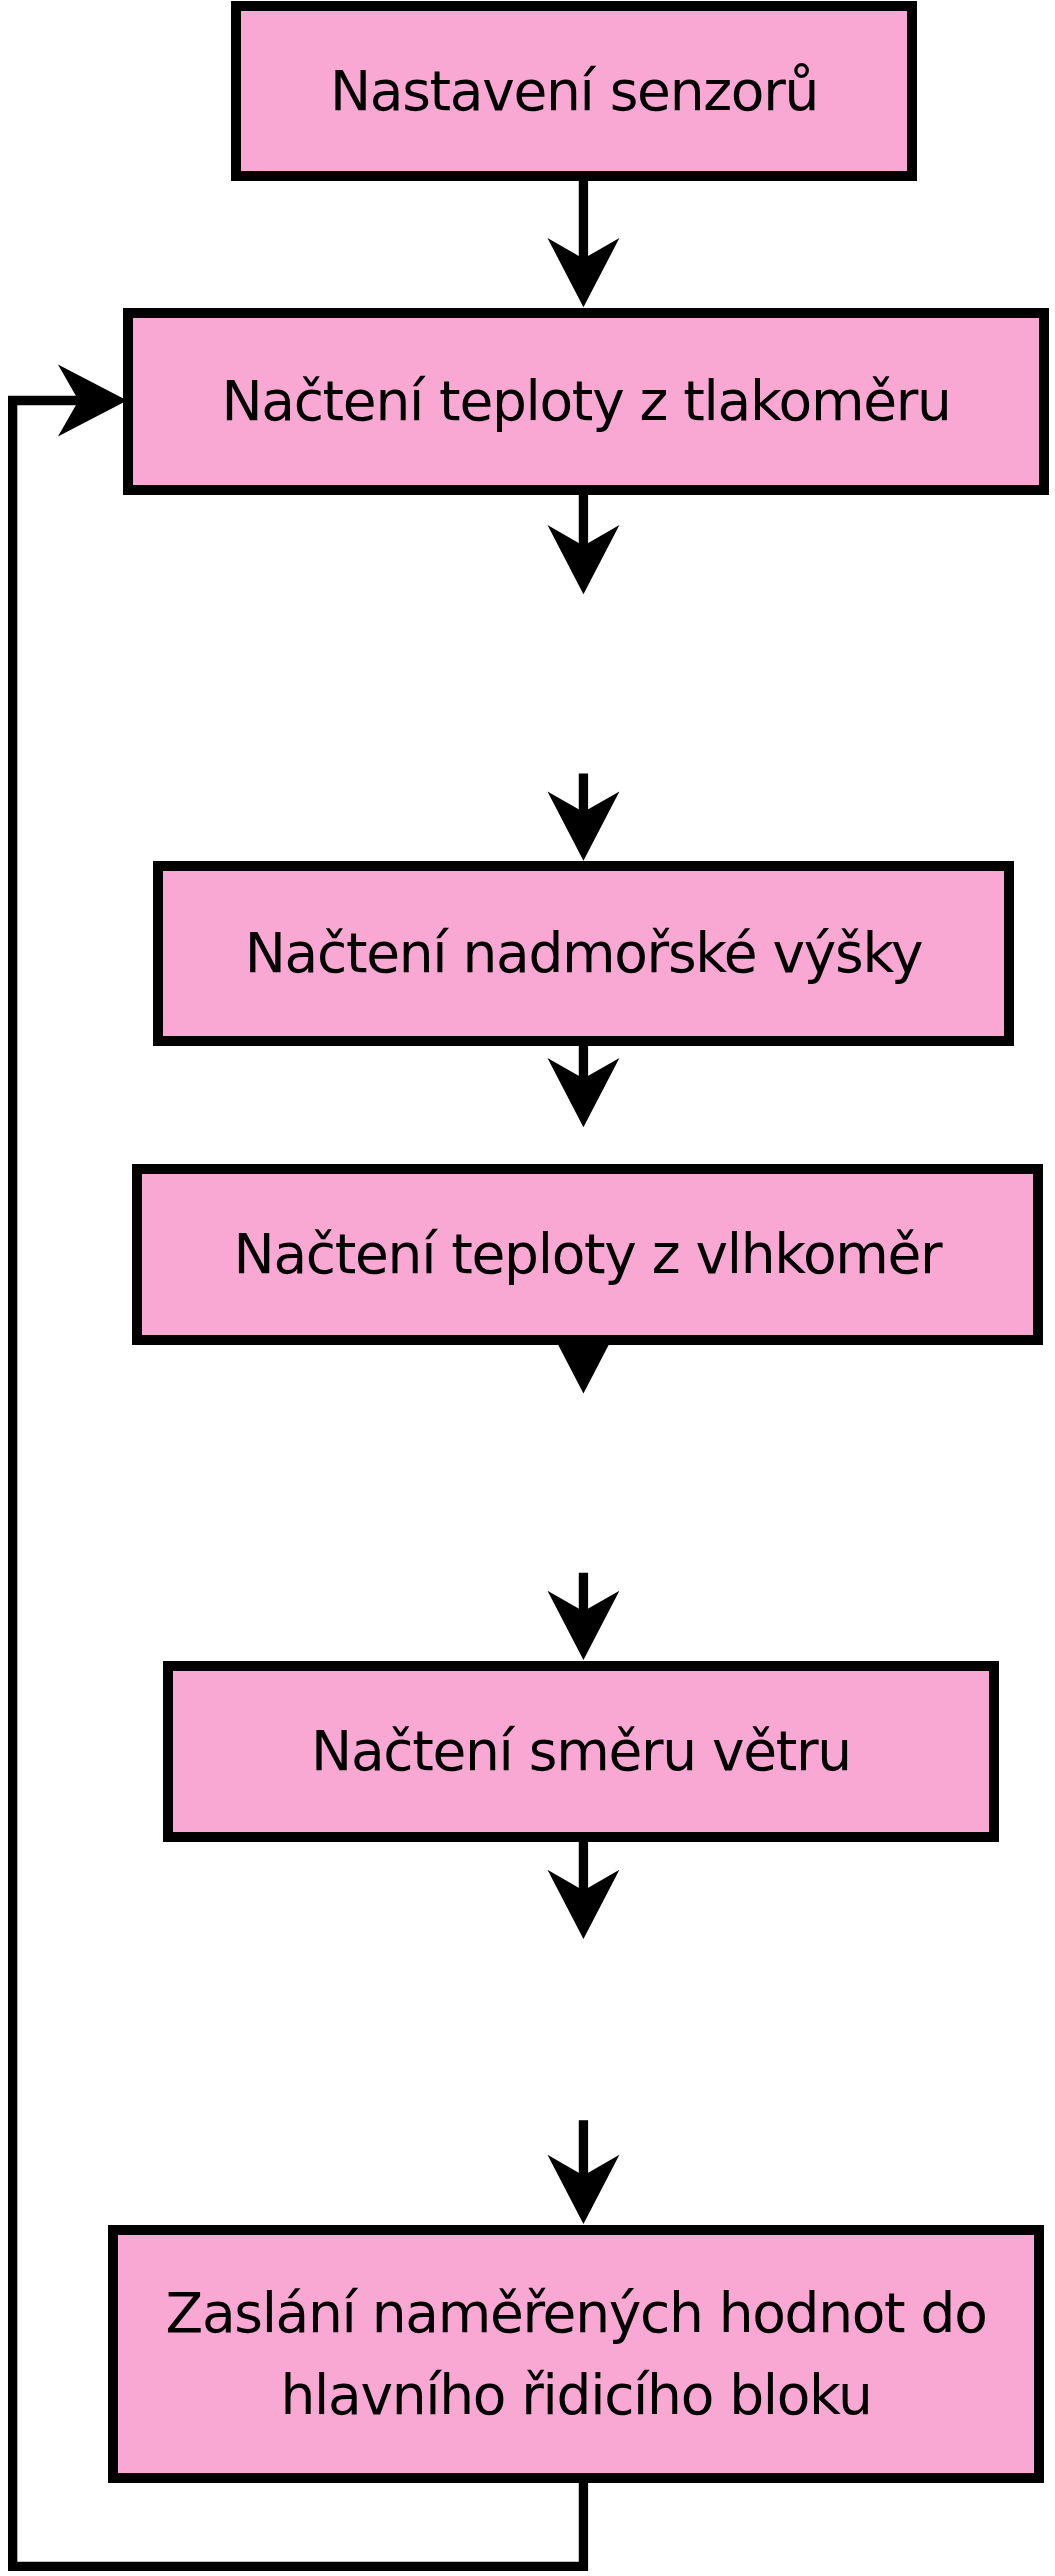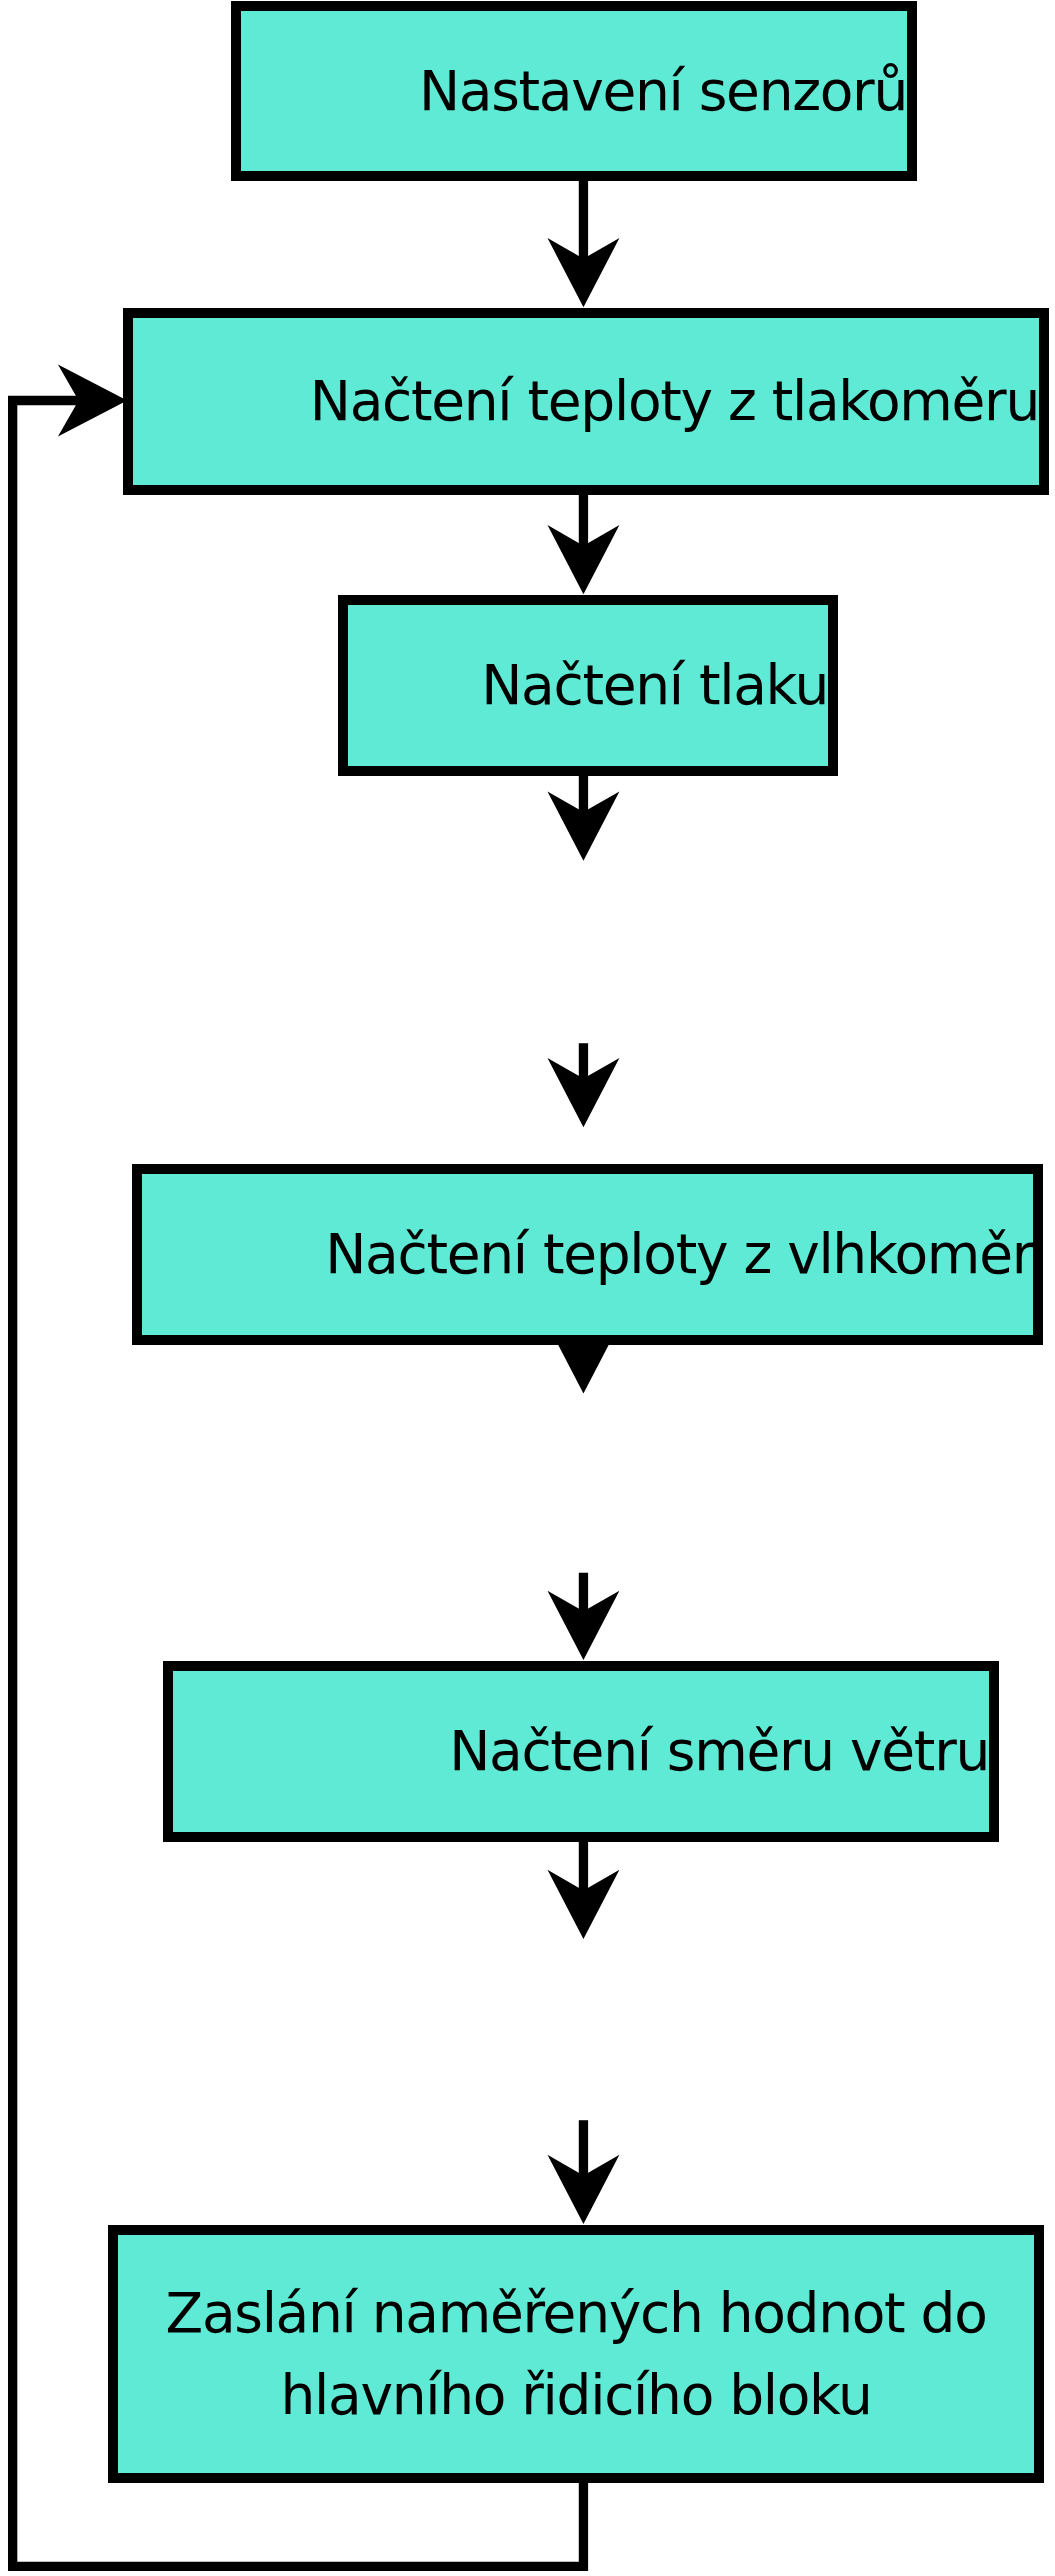--- a/index.html
+++ b/index.html
@@ -11,24 +11,24 @@
     position: relative;
     width: 1055px;
     height: 2576px;
     background: #ffffff;
     font-family: "DejaVu Sans", "Liberation Sans", sans-serif;
   }
   .flow-box {
     position: absolute;
     box-sizing: border-box;
     border: 10px solid #000000;
-    background: #5eead4;
+    background: #f9a8d4;
     display: flex;
     align-items: center;
-    justify-content: flex-end;
+    justify-content: center;
     text-align: center;
     color: #000000;
     font-size: 55px;
     letter-spacing: -1.3px;
     line-height: 1.5;
     z-index: 2;
   }
   .one-line { white-space: nowrap; }
   
   .b1 { left: 231px; top: 1.3px;    width: 686px; height: 180px; }
@@ -86,24 +86,24 @@
   </svg>
 
   <div class="flow-box b1 one-line">
     <span>Nastavení senzorů</span>
   </div>
 
   <div class="flow-box b2 one-line">
     <span>Načtení teploty z tlakoměru</span>
   </div>
 
-  <div class="flow-box b3 one-line">
-    <span>Načtení tlaku</span>
+
+  <div class="flow-box b4 one-line">
+    <span>Načtení nadmořské výšky</span>
   </div>
-
 
   <div class="flow-box b5 one-line">
     <span>Načtení teploty z vlhkoměr</span>
   </div>
 
 
   <div class="flow-box b7 one-line">
     <span>Načtení směru větru</span>
   </div>
 

